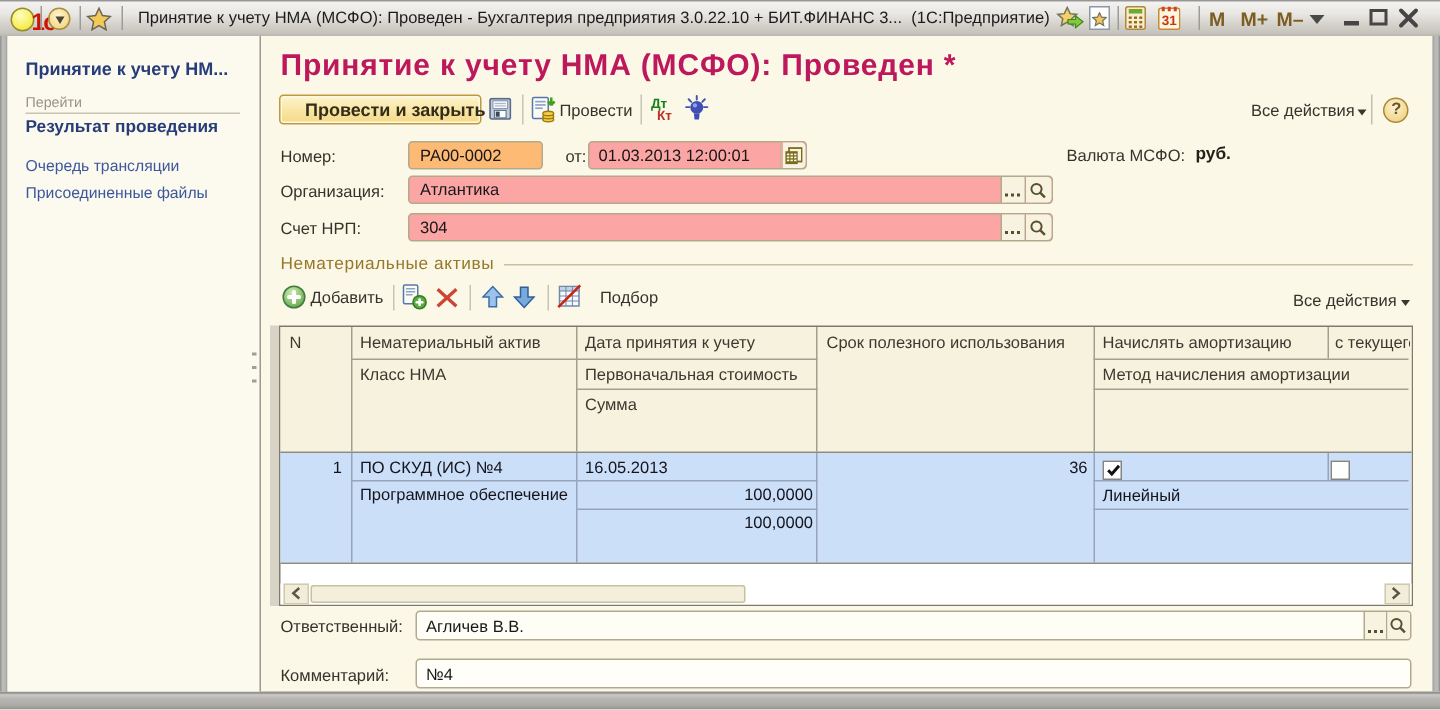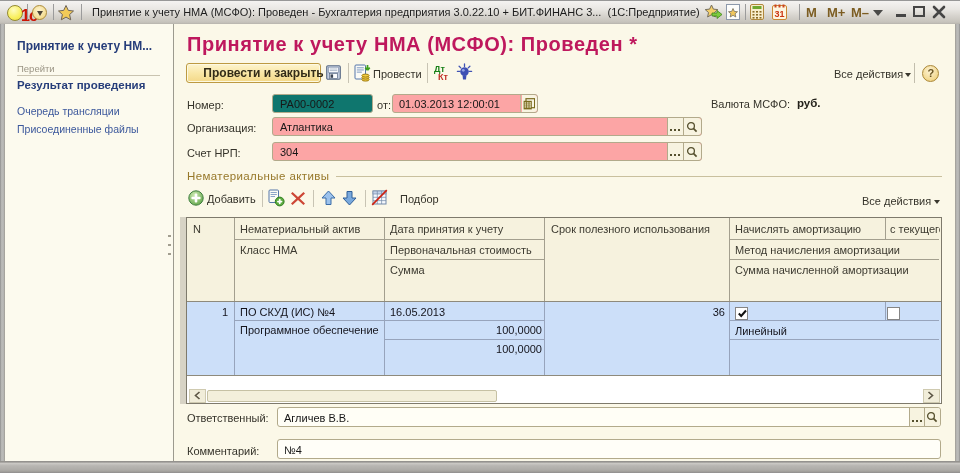--- a/index.html
+++ b/index.html
@@ -129,21 +129,21 @@
     <path d="M6.6 12.6 L10.4 12.6 10 16.6 7 16.6 Z" fill="#3e50b4"></path>
     <circle cx="7.3" cy="7.3" r="1.4" fill="#93a3e6"></circle>
   </svg>
 <div class="lbl" style="left:834px;top:68px;">Все действия</div>
 <div class="abs" style="left:905px;top:72.5px;width:0;height:0;border-left:3.5px solid transparent;border-right:3.5px solid transparent;border-top:4.5px solid #3a382e;"></div>
 <div class="vsep" style="left:914px;top:63px;height:20px;background:#c2bead;"></div>
 <div class="abs" style="left:922px;top:65px;width:17px;height:17px;border-radius:50%;background:radial-gradient(circle at 45% 35%,#fdf2d2,#f2d88e 70%,#e5bd5a);border:1px solid #aa8738;"></div>
 <div class="abs" style="left:927.5px;top:67px;font-size:11px;font-weight:bold;color:#6a5524;">?</div>
 
 <div class="lbl" style="left:187px;top:99px;">Номер:</div>
-<div class="inp" style="left:272px;top:94px;width:101px;height:19px;background:#0f766e;">
+<div class="inp" style="left:272px;top:94px;width:90px;height:19px;background:#fdba74;">
     <span style="position:absolute;left:7px;top:3px;">РА00-0002</span>
   </div>
 <div class="lbl" style="left:377px;top:99px;">от:</div>
 <div class="inp" style="left:392px;top:94px;width:146px;height:19px;">
     <span style="position:absolute;left:6px;top:3px;">01.03.2013 12:00:01</span>
   <div style="position:absolute;right:16px;top:0;width:1px;height:17px;background:#c0b897;"></div>
   <div style="position:absolute;right:0;top:0;width:15px;height:17px;background:#f8f4e1;border-radius:0 3px 3px 0;"></div>
   <svg style="position:absolute;right:2px;top:3px;" width="12" height="12" viewBox="0 0 12 12">
       <rect x="3" y="0.7" width="8.6" height="9" fill="none" stroke="#7a6c1e" stroke-width="1.2"></rect>
       <g fill="#7a6c1e">
@@ -251,21 +251,20 @@
 
   <div class="hdtx" style="left:6px;top:5px;">N</div>
   <div class="hdtx" style="left:53px;top:5px;">Нематериальный актив</div>
   <div class="hdtx" style="left:53px;top:26px;">Класс НМА</div>
   <div class="hdtx" style="left:203px;top:5px;">Дата принятия к учету</div>
   <div class="hdtx" style="left:203px;top:26px;">Первоначальная стоимость</div>
   <div class="hdtx" style="left:203px;top:46px;">Сумма</div>
   <div class="hdtx" style="left:364px;top:5px;">Срок полезного использования</div>
   <div class="hdtx" style="left:548px;top:5px;">Начислять амортизацию</div>
   <div class="hdtx" style="left:548px;top:26px;">Метод начисления амортизации</div>
-  <div class="hdtx" style="left:548px;top:46px;">Сумма начисленной амортизации</div>
   <div class="hdtx" style="left:703px;top:5px;width:50px;overflow:hidden;">с текущего ме</div>
 
   <div class="dttx" style="left:0;top:88px;width:41px;text-align:right;">1</div>
   <div class="dttx" style="left:53px;top:88px;">ПО СКУД (ИС) №4</div>
   <div class="dttx" style="left:203px;top:88px;">16.05.2013</div>
   <div class="dttx" style="left:420px;top:88px;width:118px;text-align:right;">36</div>
   <div class="dttx" style="left:53px;top:106px;">Программное обеспечение</div>
   <div class="dttx" style="left:230px;top:106px;width:125px;text-align:right;">100,0000</div>
   <div class="dttx" style="left:230px;top:125px;width:125px;text-align:right;">100,0000</div>
   <div class="dttx" style="left:548px;top:107px;">Линейный</div>

